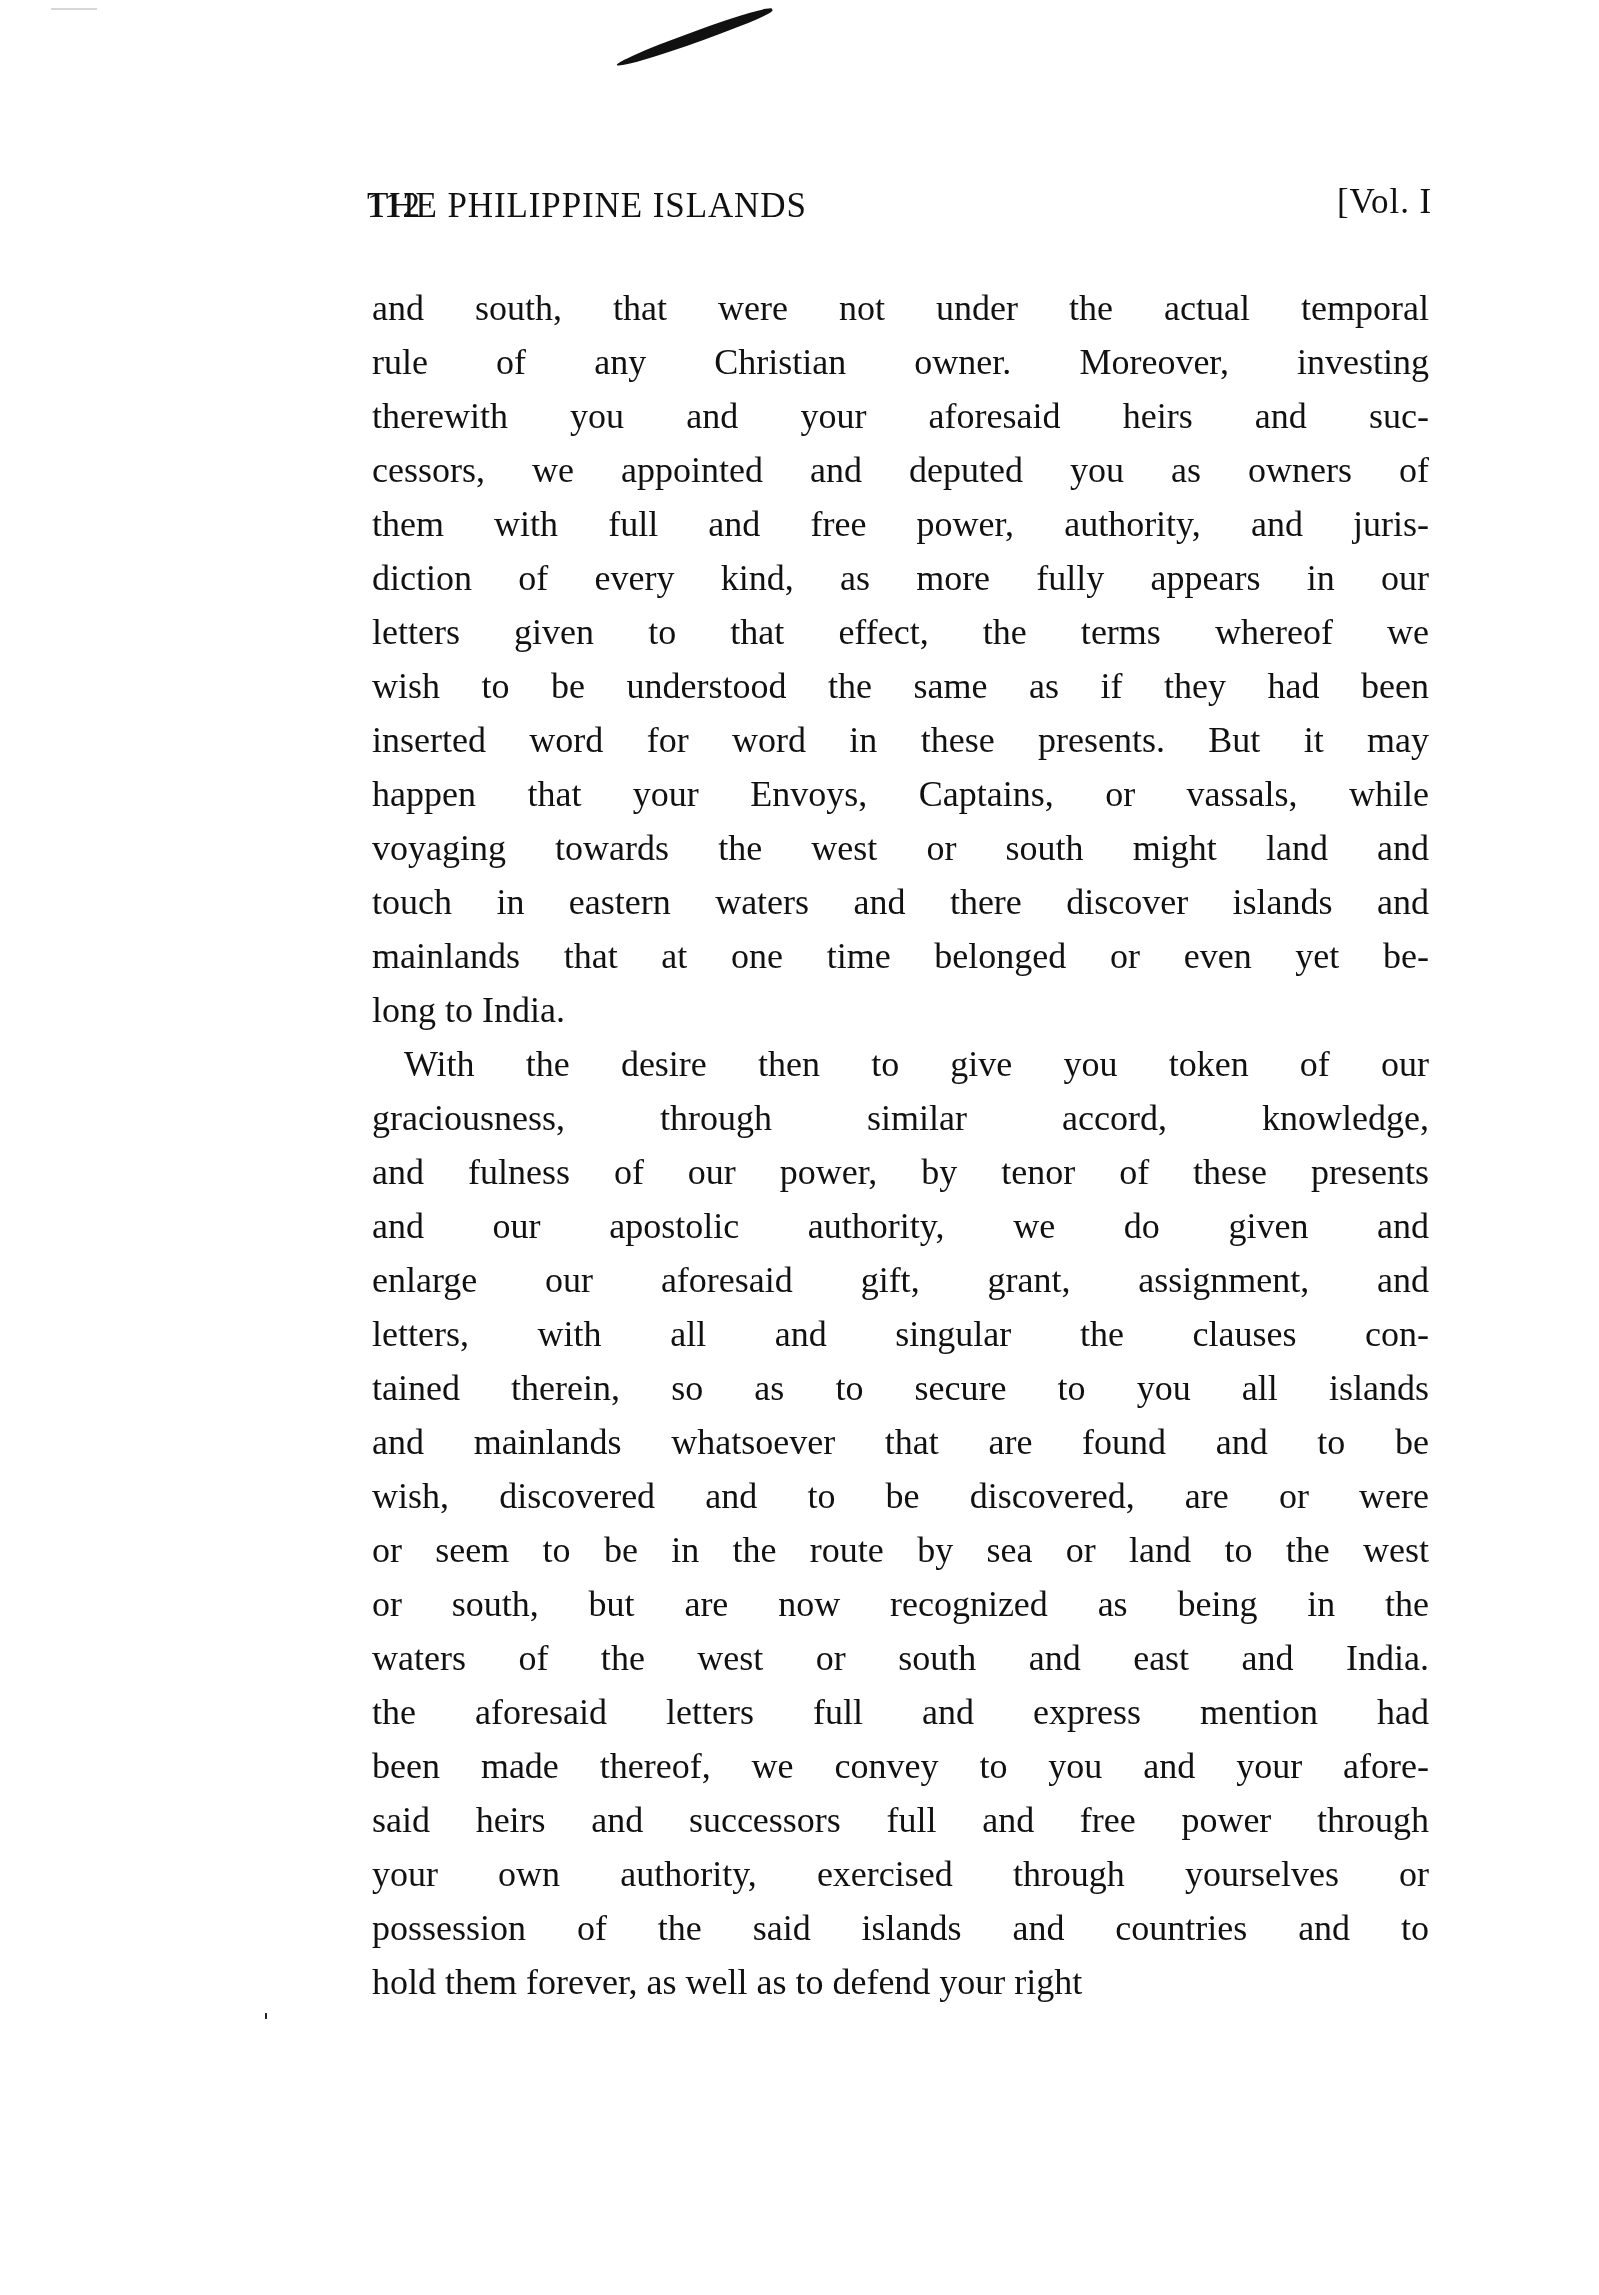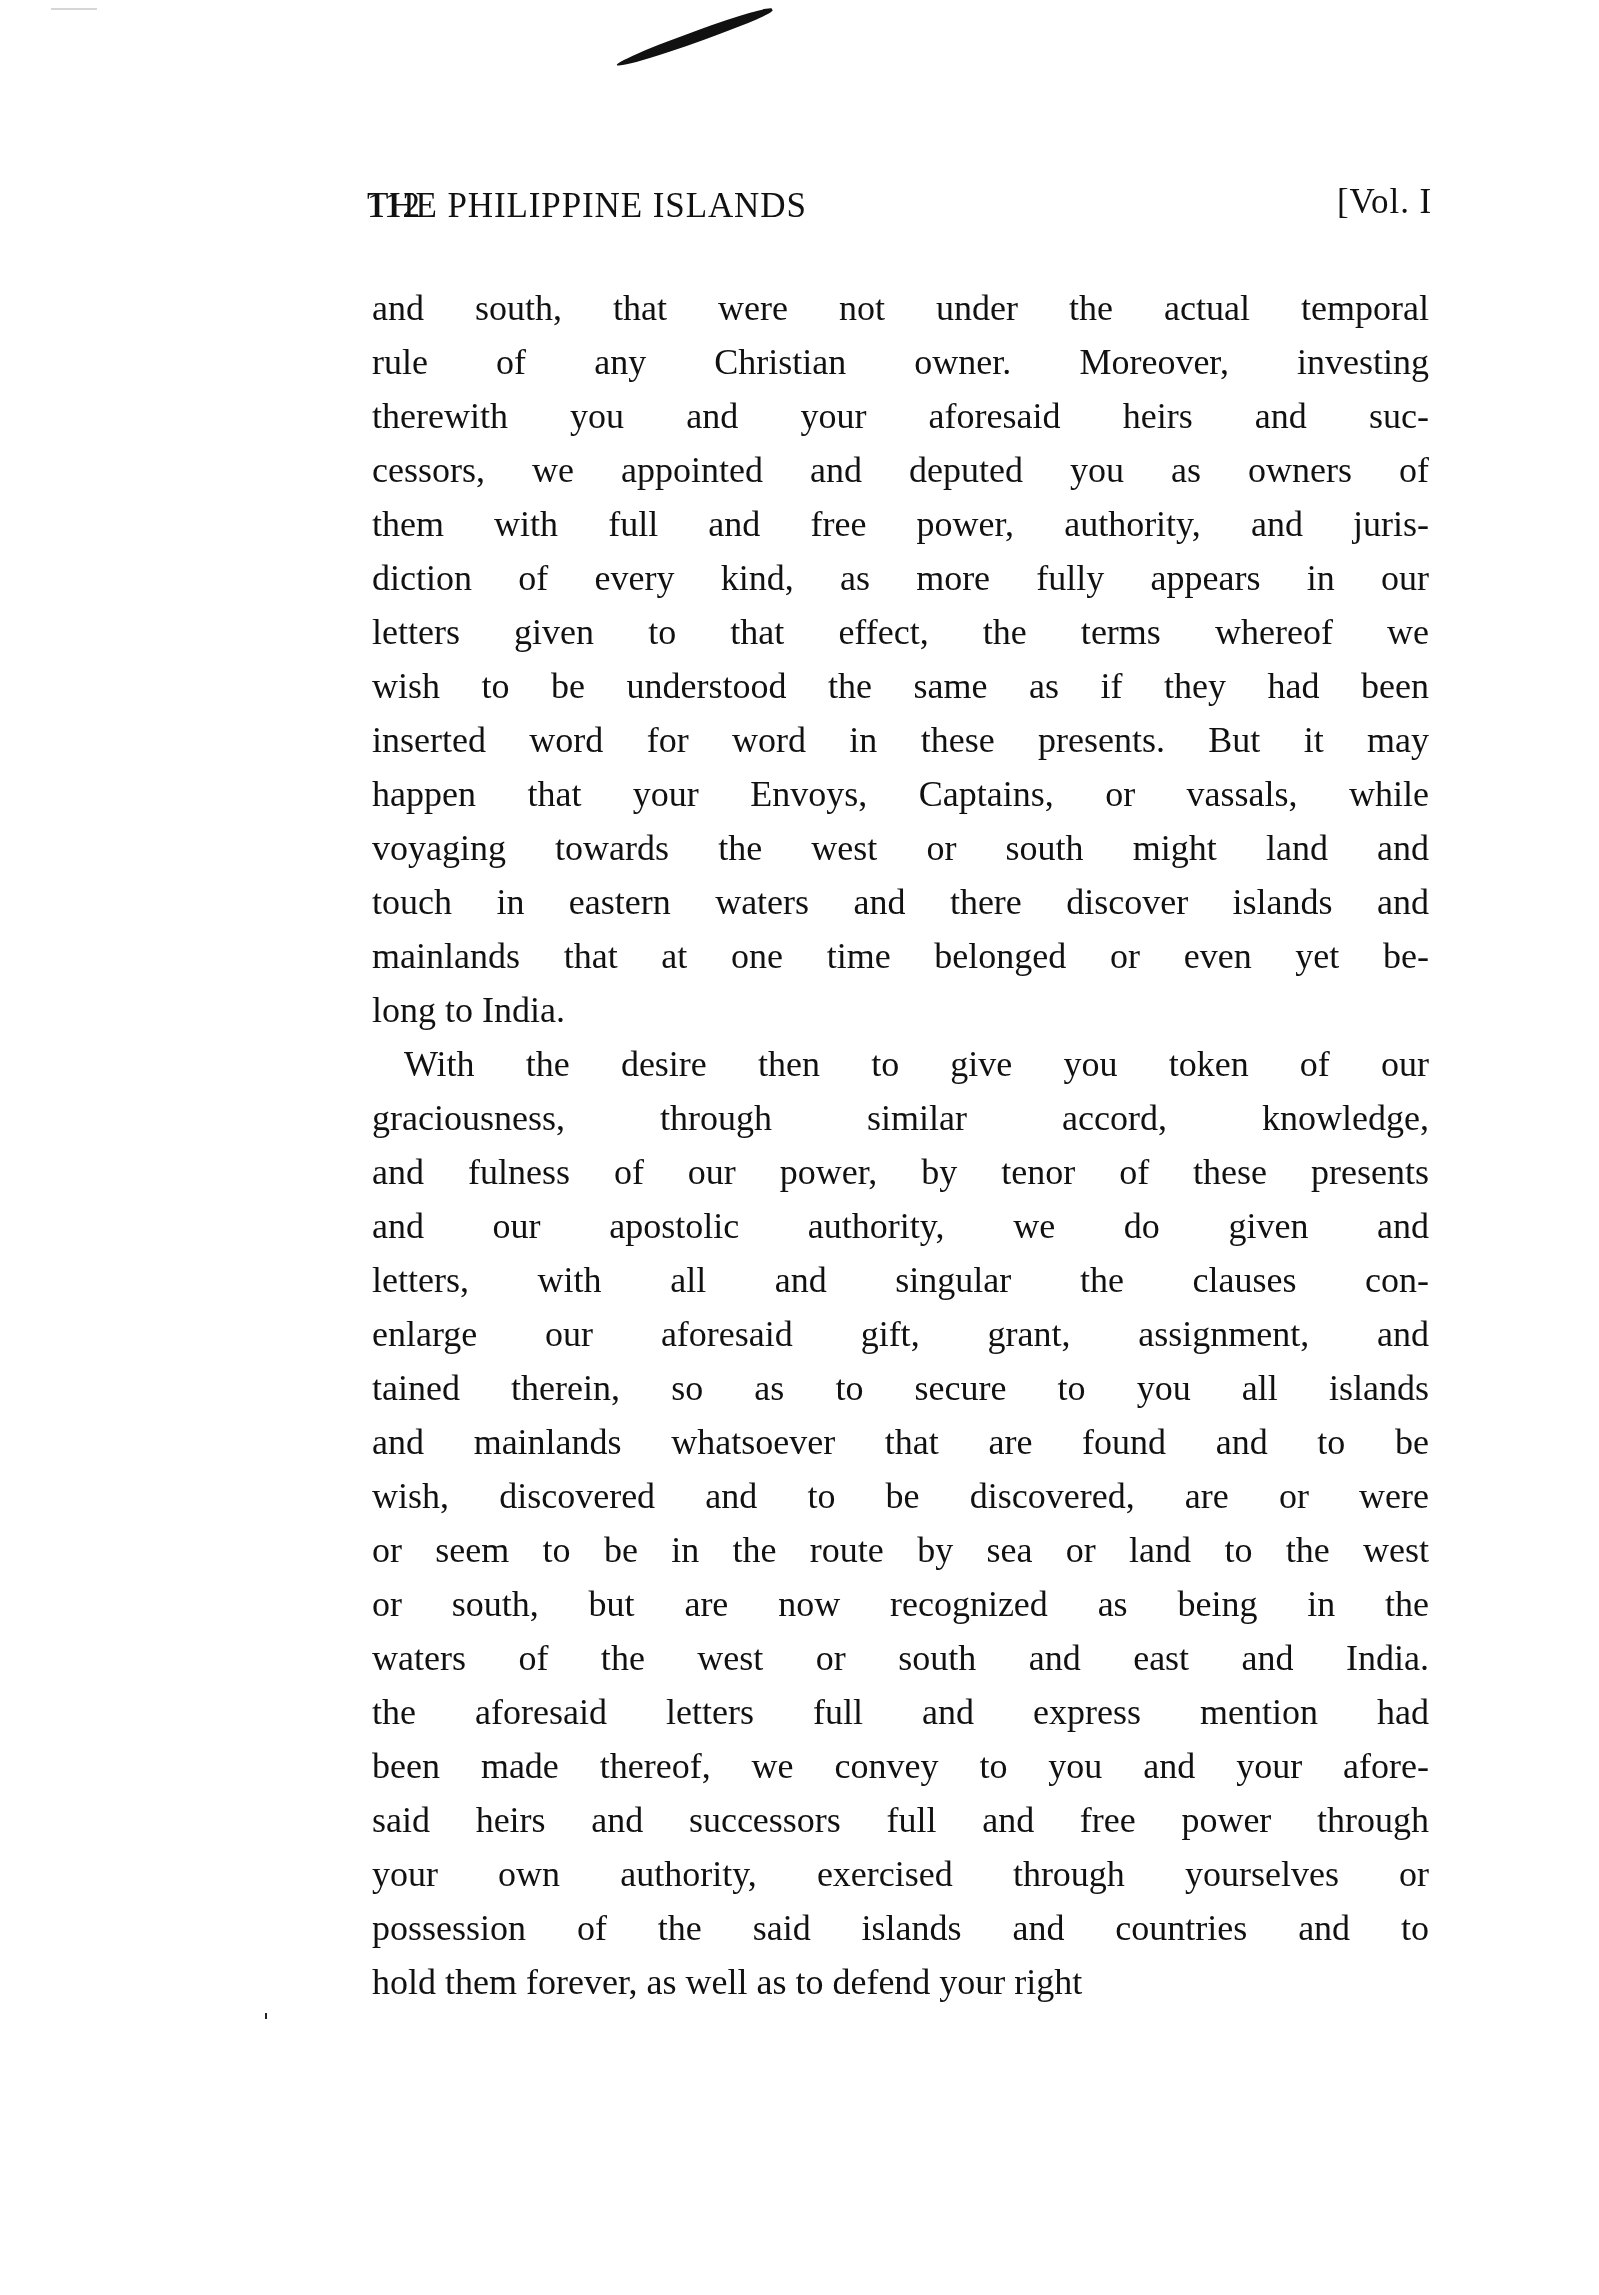--- a/index.html
+++ b/index.html
@@ -48,22 +48,22 @@
       <span class="line">inserted word for word in these presents.  But it may</span>
       <span class="line">happen that your Envoys, Captains, or vassals, while</span>
       <span class="line">voyaging towards the west or south might land and</span>
       <span class="line">touch in eastern waters and there discover islands and</span>
       <span class="line">mainlands that at one time belonged or even yet be-</span>
       <span class="line last">long to India.</span>
       <span class="line indent">With the desire then to give you token of our</span>
       <span class="line">graciousness, through similar accord, knowledge,</span>
       <span class="line">and fulness of our power, by tenor of these presents</span>
       <span class="line">and our apostolic authority, we do given and</span>
+      <span class="line">enlarge our aforesaid gift, grant, assignment, and</span>
       <span class="line">letters, with all and singular the clauses con-</span>
-      <span class="line">enlarge our aforesaid gift, grant, assignment, and</span>
       <span class="line">tained therein, so as to secure to you all islands</span>
       <span class="line">and mainlands whatsoever that are found and to be</span>
       <span class="line">wish, discovered and to be discovered, are or were</span>
       <span class="line">or seem to be in the route by sea or land to the west</span>
       <span class="line">or south, but are now recognized as being in the</span>
       <span class="line">waters of the west or south and east and India.</span>
       <span class="line">the aforesaid letters full and express mention had</span>
       <span class="line">been made thereof, we convey to you and your afore-</span>
       <span class="line">said heirs and successors full and free power through</span>
       <span class="line">your own authority, exercised through yourselves or</span>

